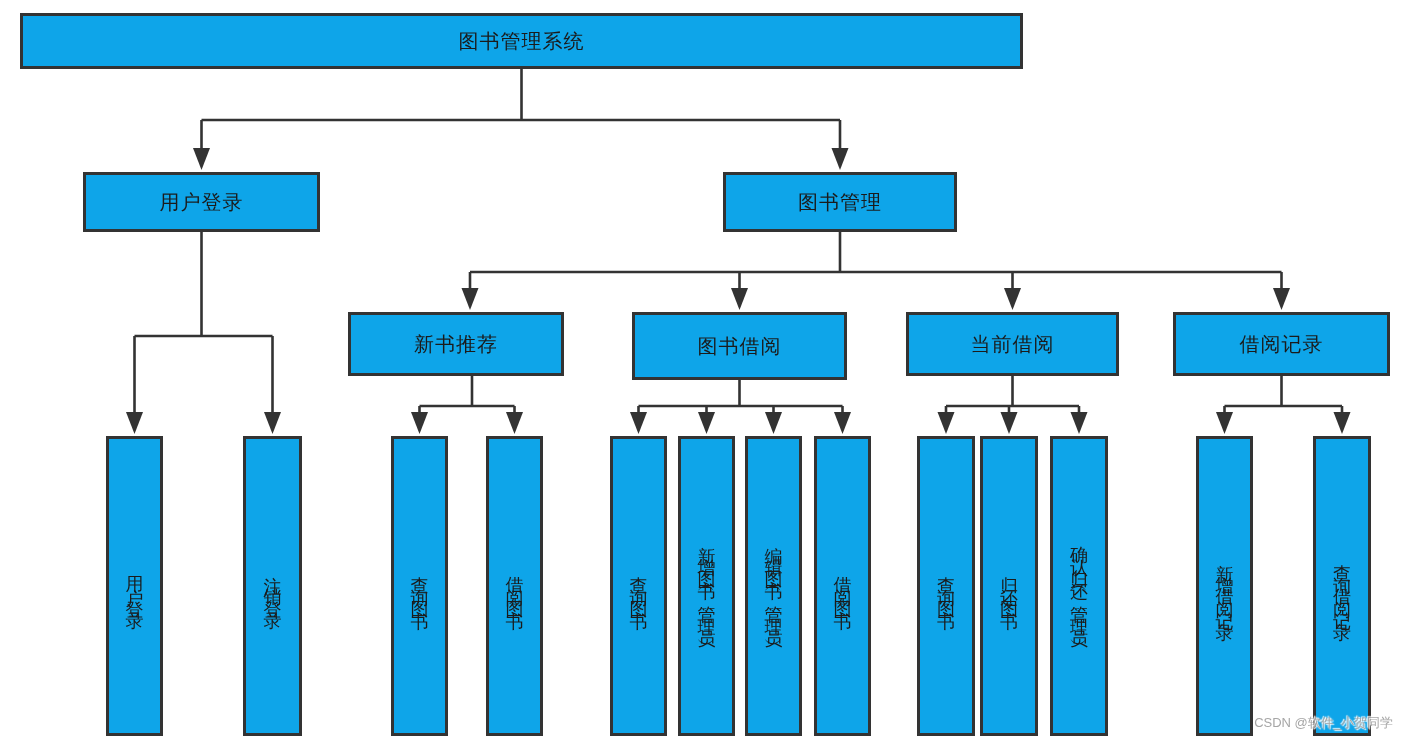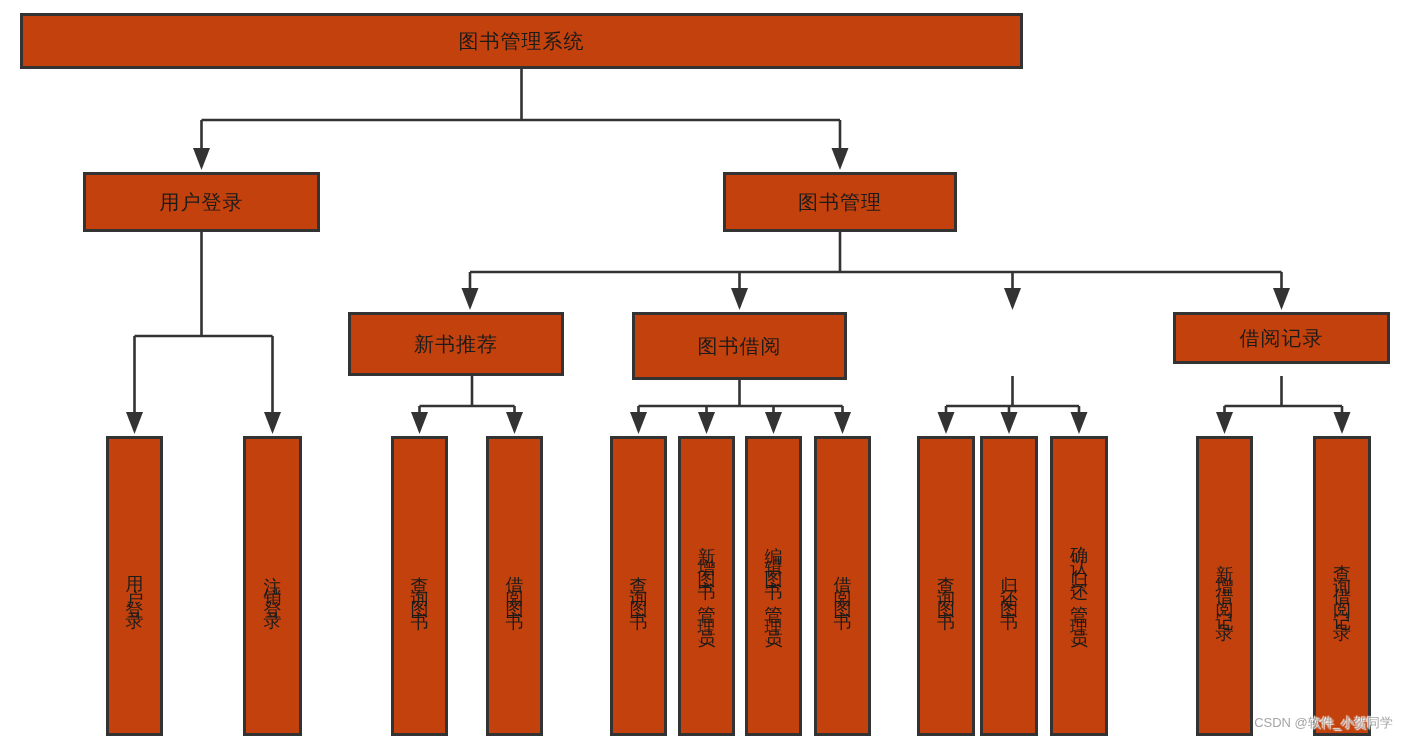--- a/index.html
+++ b/index.html
@@ -17,21 +17,21 @@
     font-family:"Liberation Sans","DejaVu Sans",sans-serif;
     color:var(--text);
   }
   .connectors{position:absolute;left:0;top:0;width:1405px;height:747px;}
   .connectors path{stroke:var(--line);stroke-width:2.6;fill:none;}
   .connectors polygon{fill:var(--line);stroke:none;}
   .box{
     position:absolute;
     box-sizing:border-box;
     border:3px solid var(--line);
-    background:#c2410c;
+    background:#0ea5e9;
     display:flex;
     align-items:center;
     justify-content:center;
     z-index:2;
   }
   .box .hlabel{
     font-size:20px;
     letter-spacing:1px;
     color:var(--text);
     white-space:nowrap;
@@ -107,21 +107,24 @@
   <div class="box" style="left:723px;top:172px;width:234px;height:60px">
     <span class="hlabel">图书管理</span>
   </div>
 
   <div class="box" style="left:348px;top:312px;width:216px;height:64px">
     <span class="hlabel">新书推荐</span>
   </div>
   <div class="box" style="left:632px;top:312px;width:215px;height:68px">
     <span class="hlabel">图书借阅</span>
   </div>
-  <div class="box" style="left:1173px;top:312px;width:217px;height:52px">
+  <div class="box" style="left:906px;top:312px;width:213px;height:64px">
+    <span class="hlabel">当前借阅</span>
+  </div>
+  <div class="box" style="left:1173px;top:312px;width:217px;height:64px">
     <span class="hlabel">借阅记录</span>
   </div>
 
   <div class="box" style="left:106px;top:436px;width:57px;height:300px">
     <span class="vlabel">用户登录</span>
   </div>
   <div class="box" style="left:243px;top:436px;width:59px;height:300px">
     <span class="vlabel">注销登录</span>
   </div>
 

